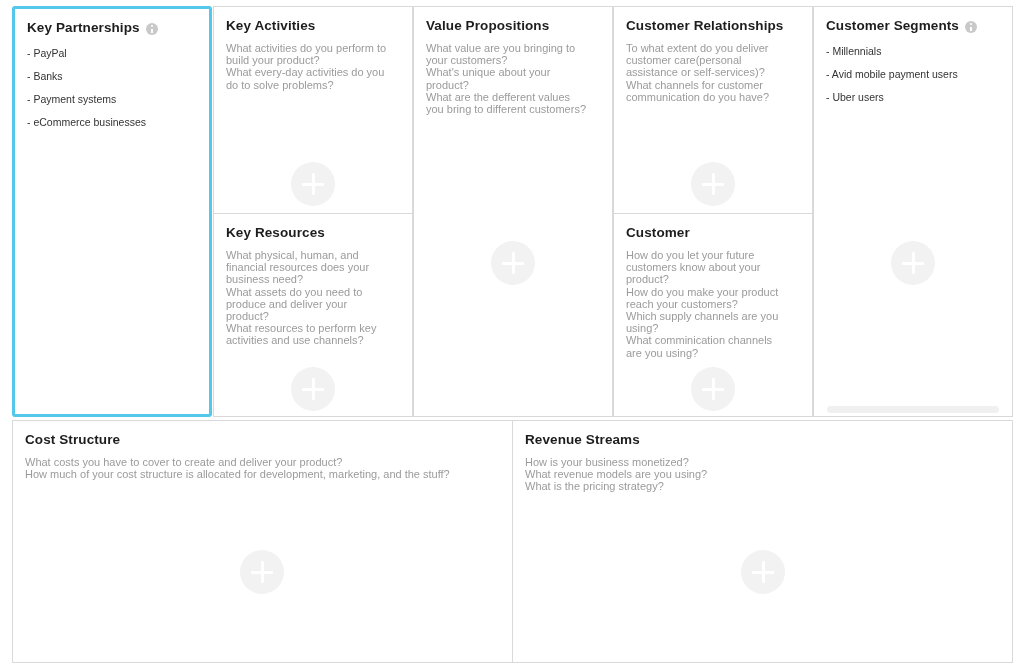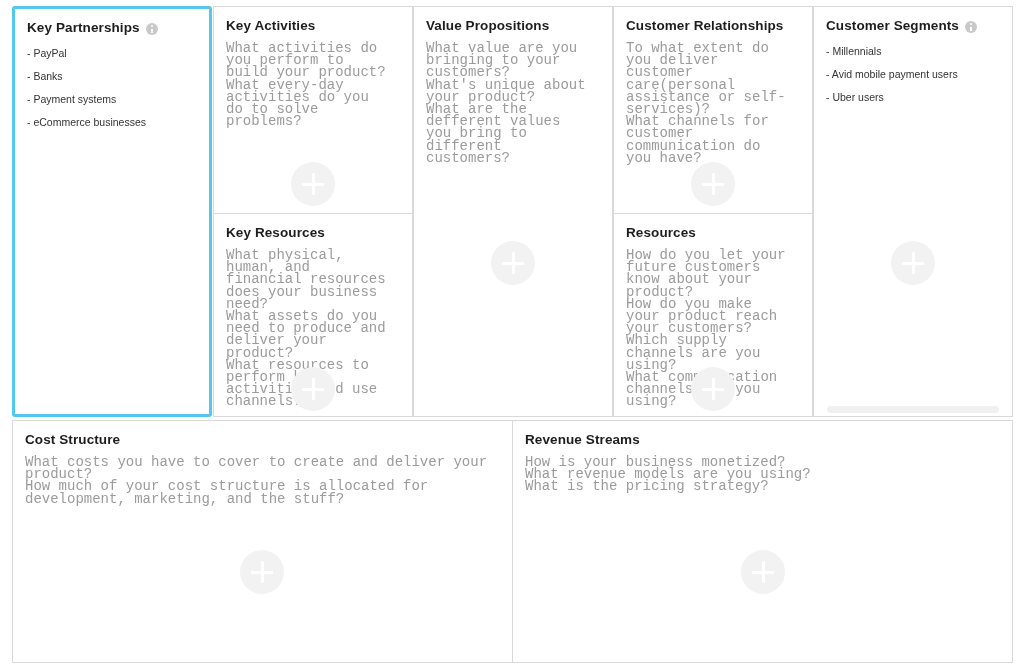--- a/index.html
+++ b/index.html
@@ -70,24 +70,23 @@
     content: "";
     position: absolute;
     left: 5px; top: 5.5px;
     width: 2px; height: 4.5px;
     background: #ffffff;
   }
 
   
   .hints {
     margin-top: 8px;
-    font-size: 14px;
+    font-size: 11px;
     line-height: 12.2px;
     color: #9b9b9b;
-    font-family: Liberation Mono, monospace;
   }
   .hints div { white-space: normal; }
 
   
   .entries {
     margin-top: 11px;
     font-size: 10.5px;
     line-height: 12px;
     color: #333333;
   }
@@ -192,21 +191,21 @@
     </div>
     <div class="hints">
       <div>To what extent do you deliver customer care(personal assistance or self-services)?</div>
       <div>What channels for customer communication do you have?</div>
     </div>
   </div>
   <div class="add-btn" style="left:691px; top:162px;"></div>
 
   <div class="panel no-top" style="left:613px; top:214px; width:200px; height:203px;">
     <div class="panel-title">
-      <span>Resources</span>
+      <span>Customer</span>
     </div>
     <div class="hints">
       <div>How do you let your future customers know about your product?</div>
       <div>How do you make your product reach your customers?</div>
       <div>Which supply channels are you using?</div>
       <div>What comminication channels are you using?</div>
     </div>
   </div>
   <div class="add-btn" style="left:691px; top:367px;"></div>
 

